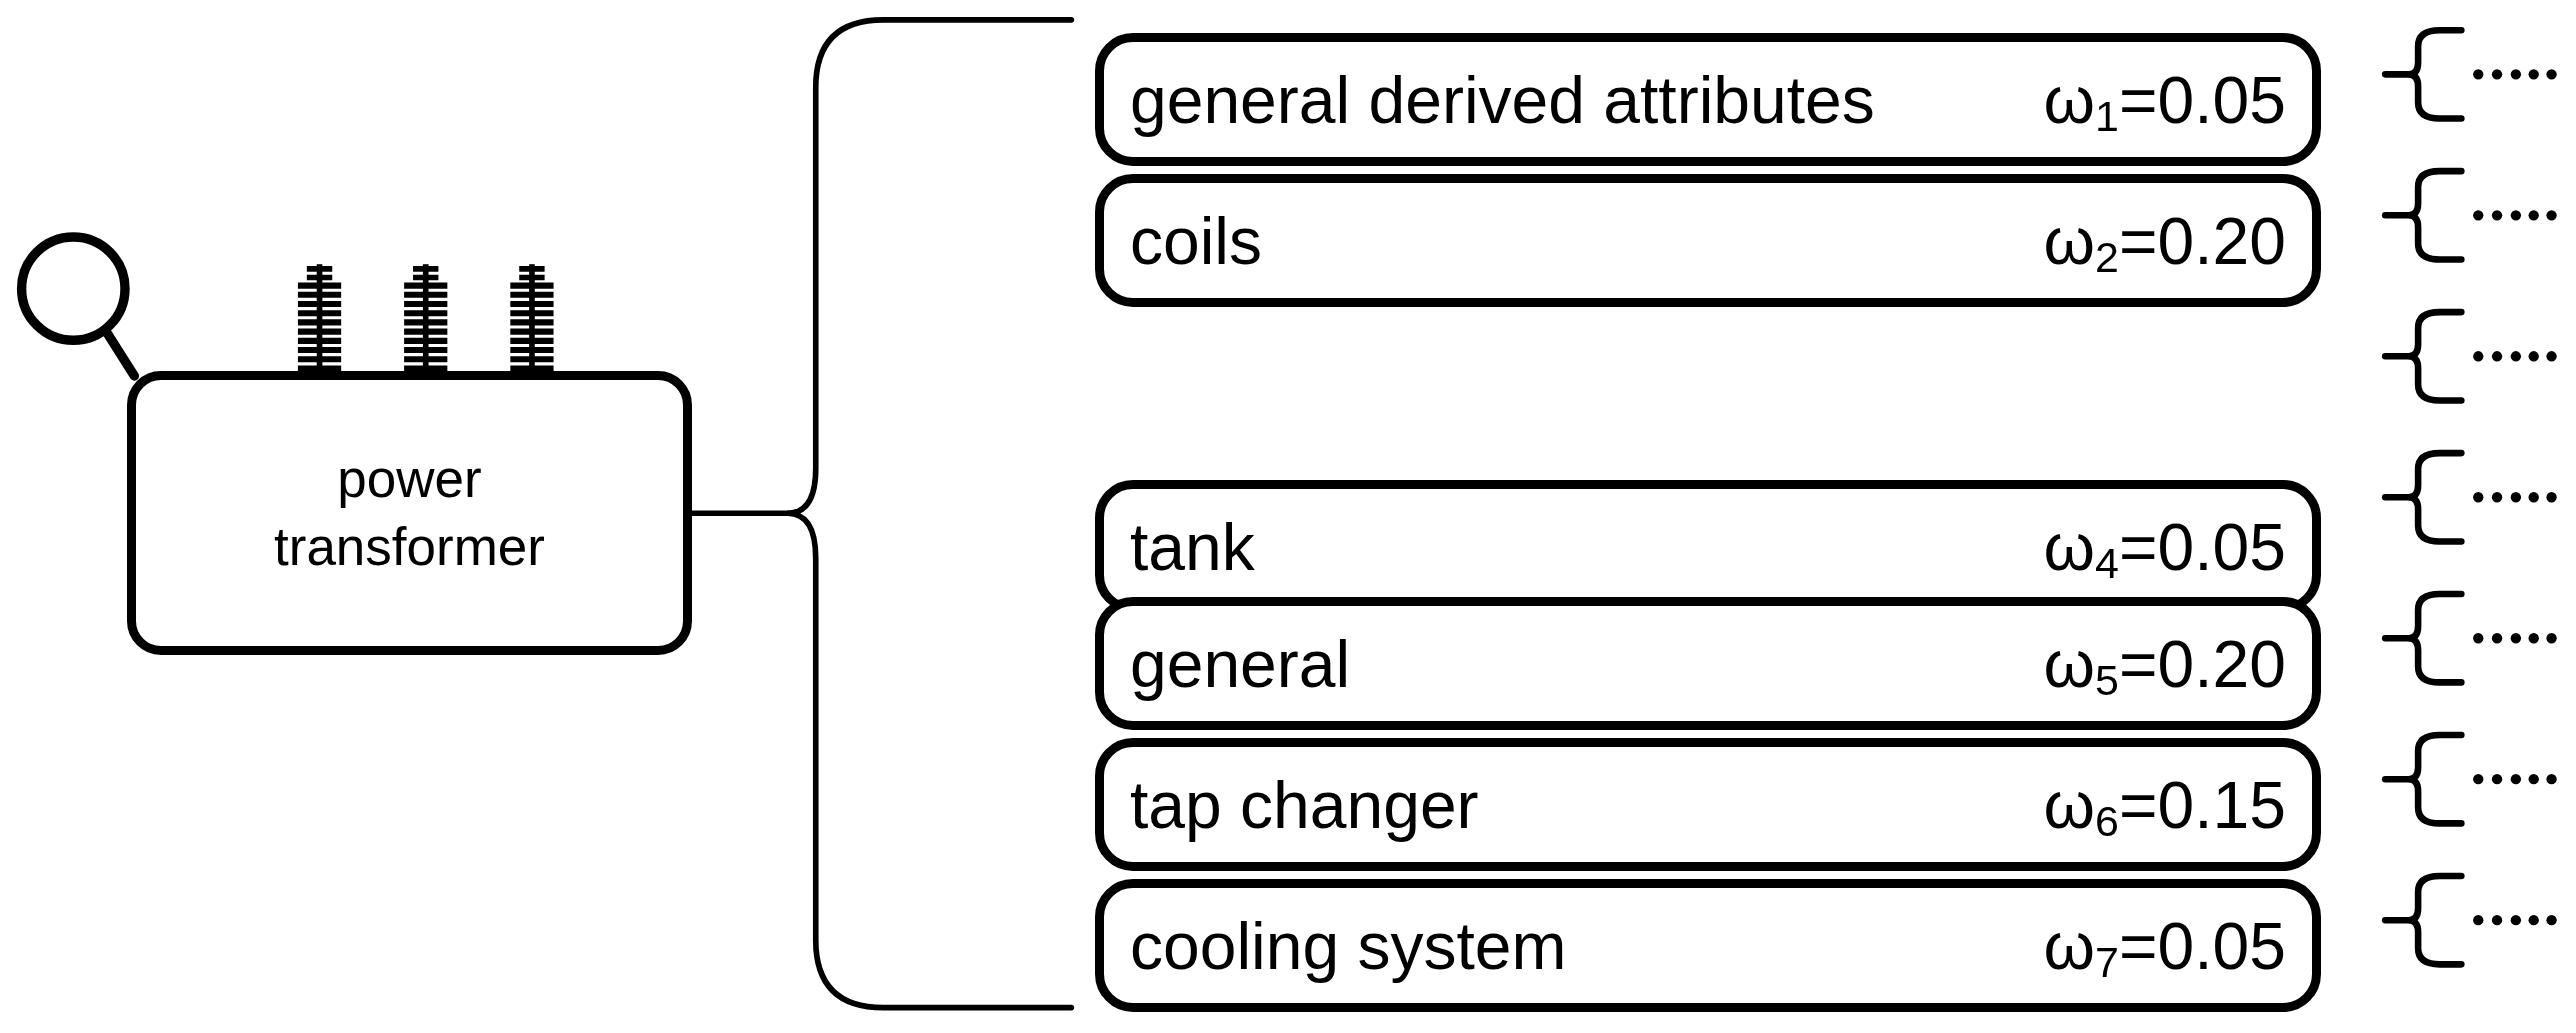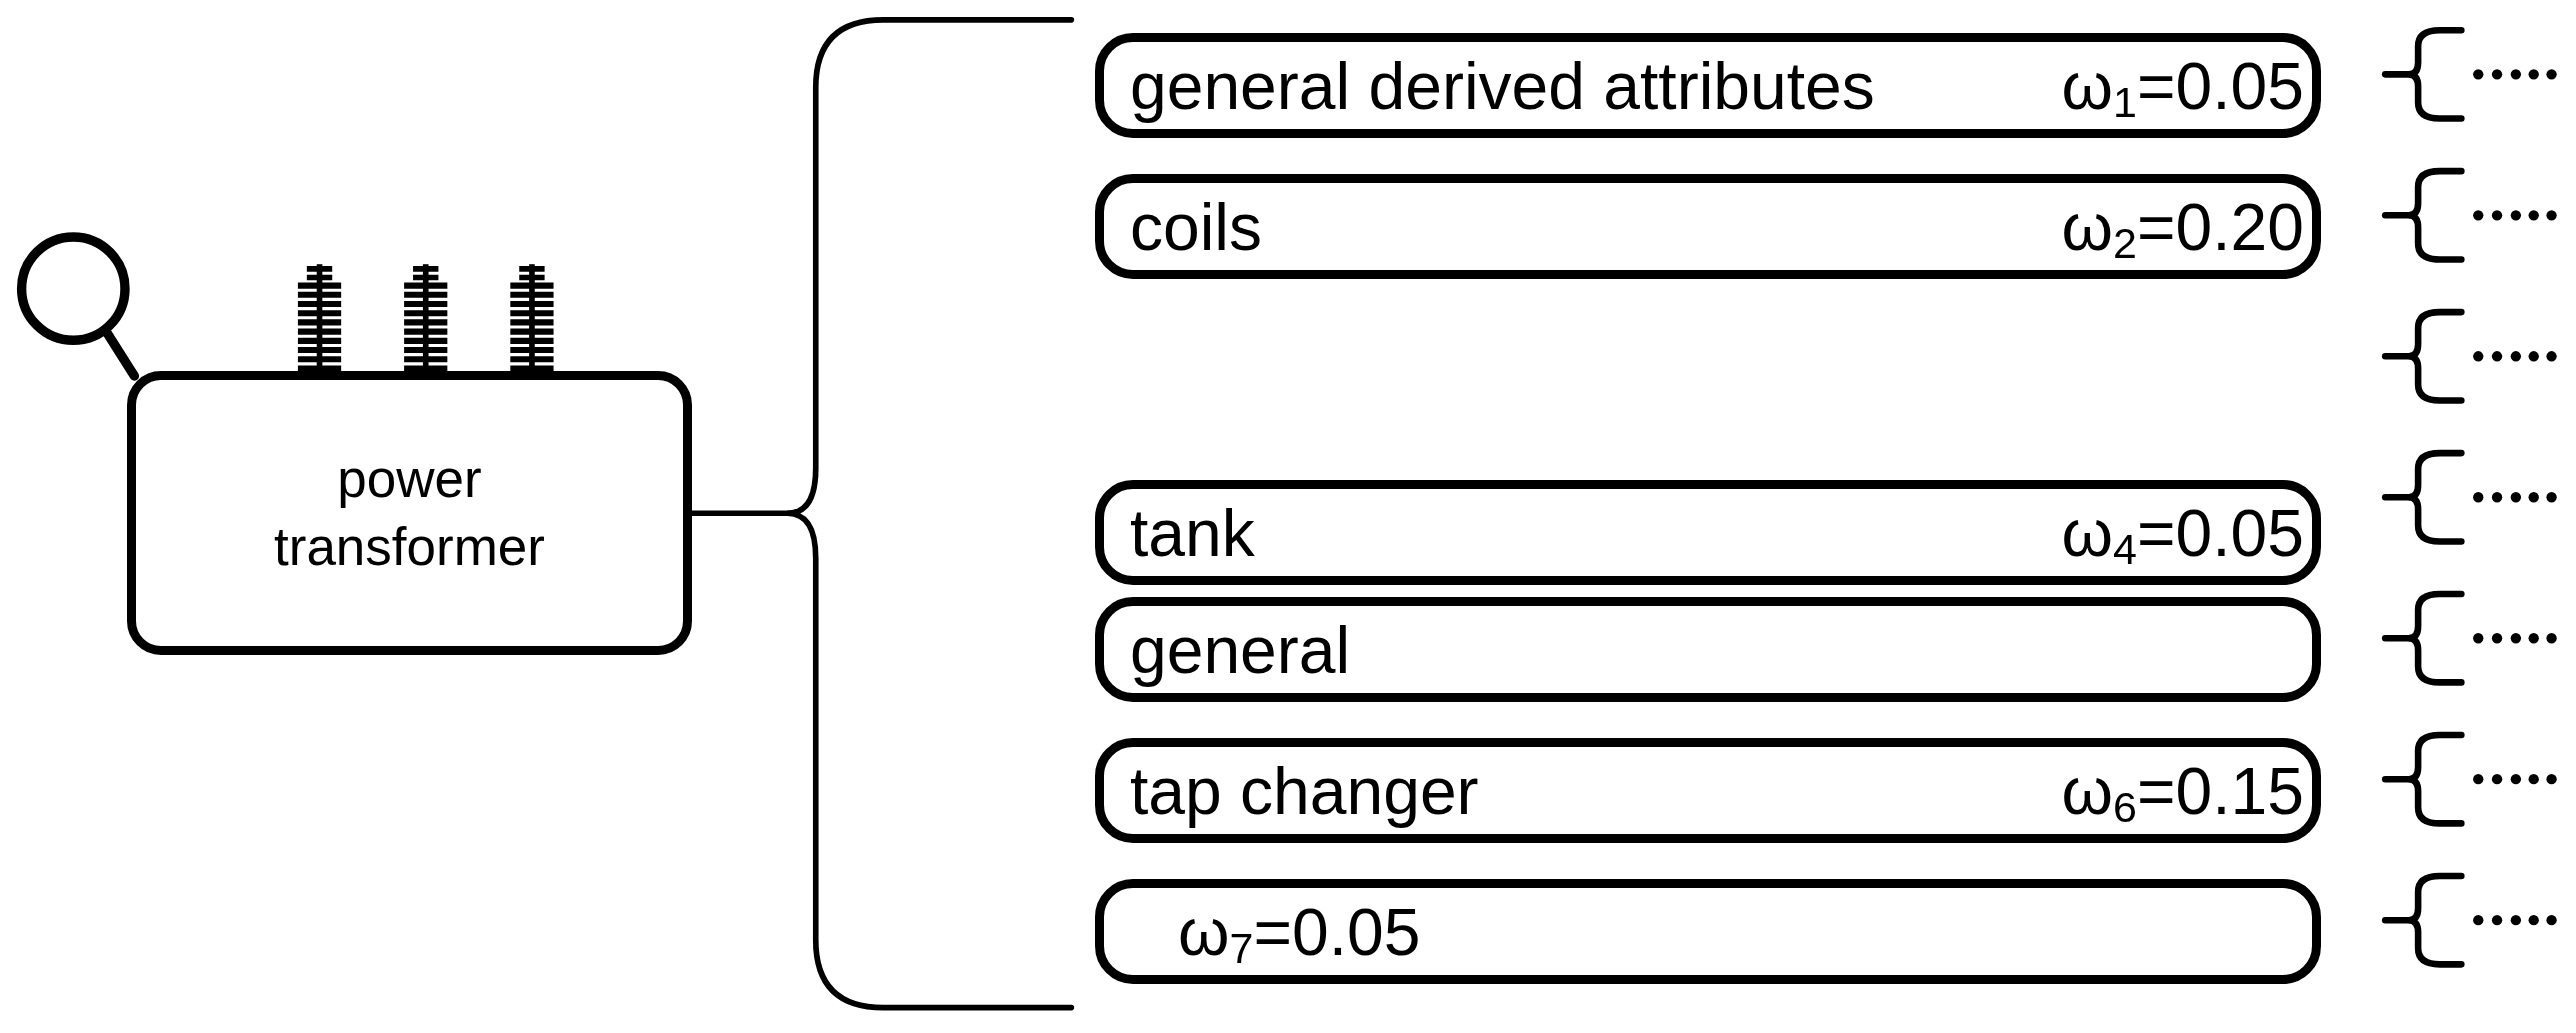--- a/index.html
+++ b/index.html
@@ -30,29 +30,29 @@
     text-align: center;
     font-size: 53px;
     line-height: 1.28;
     margin-left: 19px;
   }
 
   
   .branch {
     position: absolute;
     left: 1095px;
-    width: 1226px; height: 105px;
+    width: 1226px; height: 133px;
     box-sizing: border-box;
     border: 9.4px solid #000;
     border-radius: 38px;
     background: #fff;
     display: flex;
     align-items: center;
     justify-content: space-between;
-    padding: 0 8px 0 26px;
+    padding: 0 26px 0 26px;
     font-size: 66px;
     line-height: 1;
     white-space: nowrap;
   }
   .branch .weight { white-space: nowrap; margin-left: 48px; }
   .branch .sub {
     display: inline-block;
     font-size: 43px;
     transform: translateY(7.5px);
   }
@@ -118,25 +118,27 @@
   </div>
 
 
   <div class="branch" style="top:480px">
     <span>tank</span>
     <span class="weight"><span>ω</span><span class="sub">4</span><span>=0.05</span></span>
   </div>
 
   <div class="branch" style="top:597px">
     <span>general</span>
+    <span class="weight"><span>ω</span><span class="sub">5</span><span>=0.20</span></span>
   </div>
 
   <div class="branch" style="top:738px">
     <span>tap changer</span>
     <span class="weight"><span>ω</span><span class="sub">6</span><span>=0.15</span></span>
   </div>
 
   <div class="branch" style="top:879px">
+    <span>cooling system</span>
     <span class="weight"><span>ω</span><span class="sub">7</span><span>=0.05</span></span>
   </div>
 
 </div>
 
 
 </body></html>

